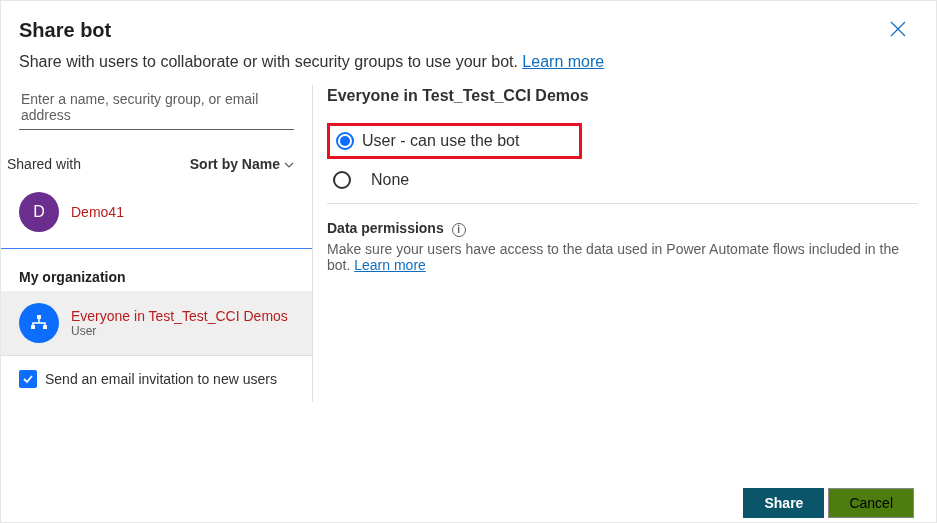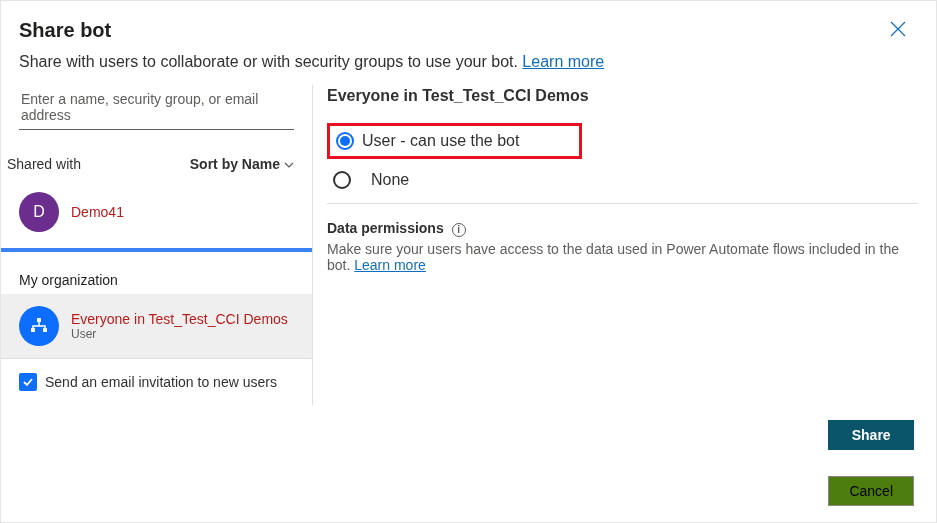--- a/index.html
+++ b/index.html
@@ -66,21 +66,22 @@
       width:40px; height:40px; border-radius:50%; display:flex; align-items:center; justify-content:center;
       color:#fff; font-weight:500; flex-shrink:0;
     }
     .avatar-purple { background:#6b2d8e; font-size:16px; }
     .avatar-blue { background:#0d6dfd; }
     .member-name { font-size:14px; font-weight:400; color:#b91c1c; }
     .member-roles { font-size:12px; color:#605e5c; white-space:nowrap; overflow:hidden; text-overflow:ellipsis; max-width:260px; }
     .section-label {
       padding: 20px 18px 6px 18px;
       font-size:14px; color:#201f1e;
-      border-top: 4px solid #3b82f6;
+      border-top: 1px solid #3b82f6;
+      font-weight: bold;
     }
     .org-row {
       background:#f0efef;
       display:flex; align-items:center; gap:12px;
       padding:12px 18px;
       cursor:pointer;
     }
     .footer-left {
       display:flex; align-items:center; gap:8px;
       padding: 14px 18px;
@@ -108,21 +109,21 @@
       content:""; width:10px; height:10px; background:#0d6dfd; border-radius:50%;
     }
     .radio.checked { border-color:#0d6dfd; }
     .radio-row { display:flex; align-items:center; gap:20px; padding:4px 6px; margin-bottom:10px; }
     .divider { border-top:1px solid #e1dfdd; margin:8px 0 16px 0; }
     .info-icon {
       display:inline-flex; width:14px; height:14px; border:1px solid #605e5c; border-radius:50%;
       align-items:center; justify-content:center; font-size:10px; color:#605e5c; margin-left:4px;
     }
     .buttons {
-      position:absolute; bottom:16px; right:22px; display:flex; gap:26px;flex-direction:column;
+      position:absolute; bottom:4px; right:22px; display:flex; gap:4px;
     }
     .btn {
       font-size:14px; padding:6px 20px; border:1px solid #8a8886; background:#4d7c0f; cursor:pointer;
       font-family:inherit;
     }
     .btn-primary { background:#0b556a; color:#fff; border-color:#0b556a; font-weight:600; }
     .org-icon svg { display:block; }
   </style>
 </head>
 <body>

